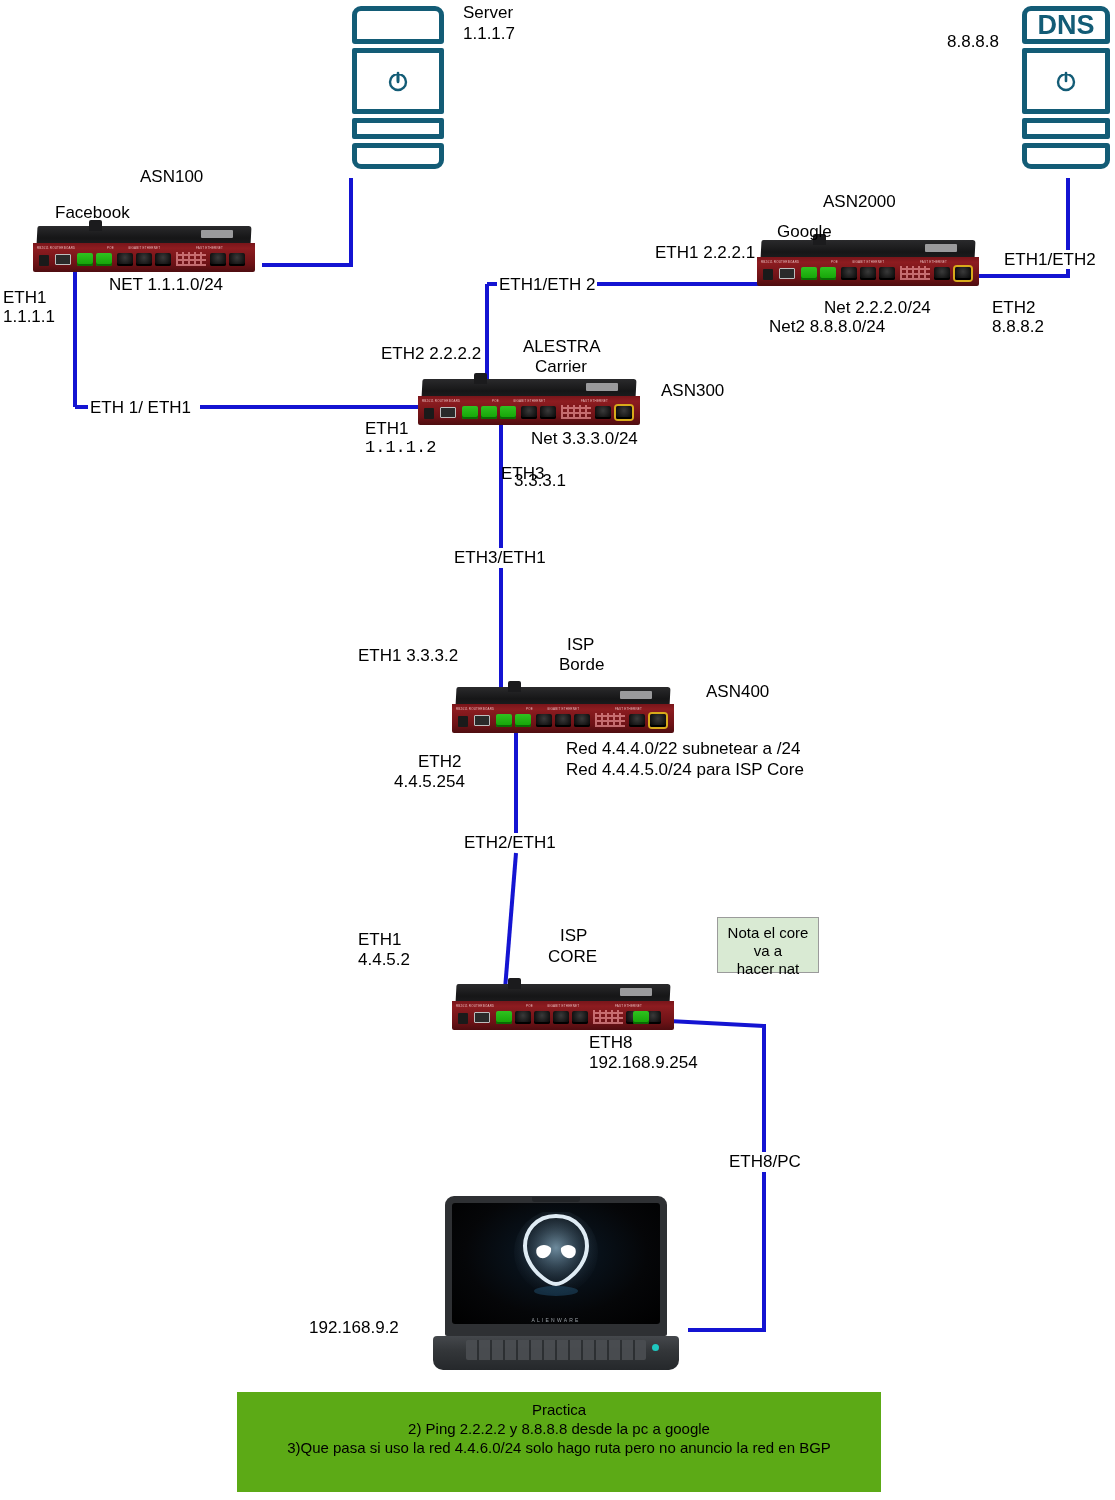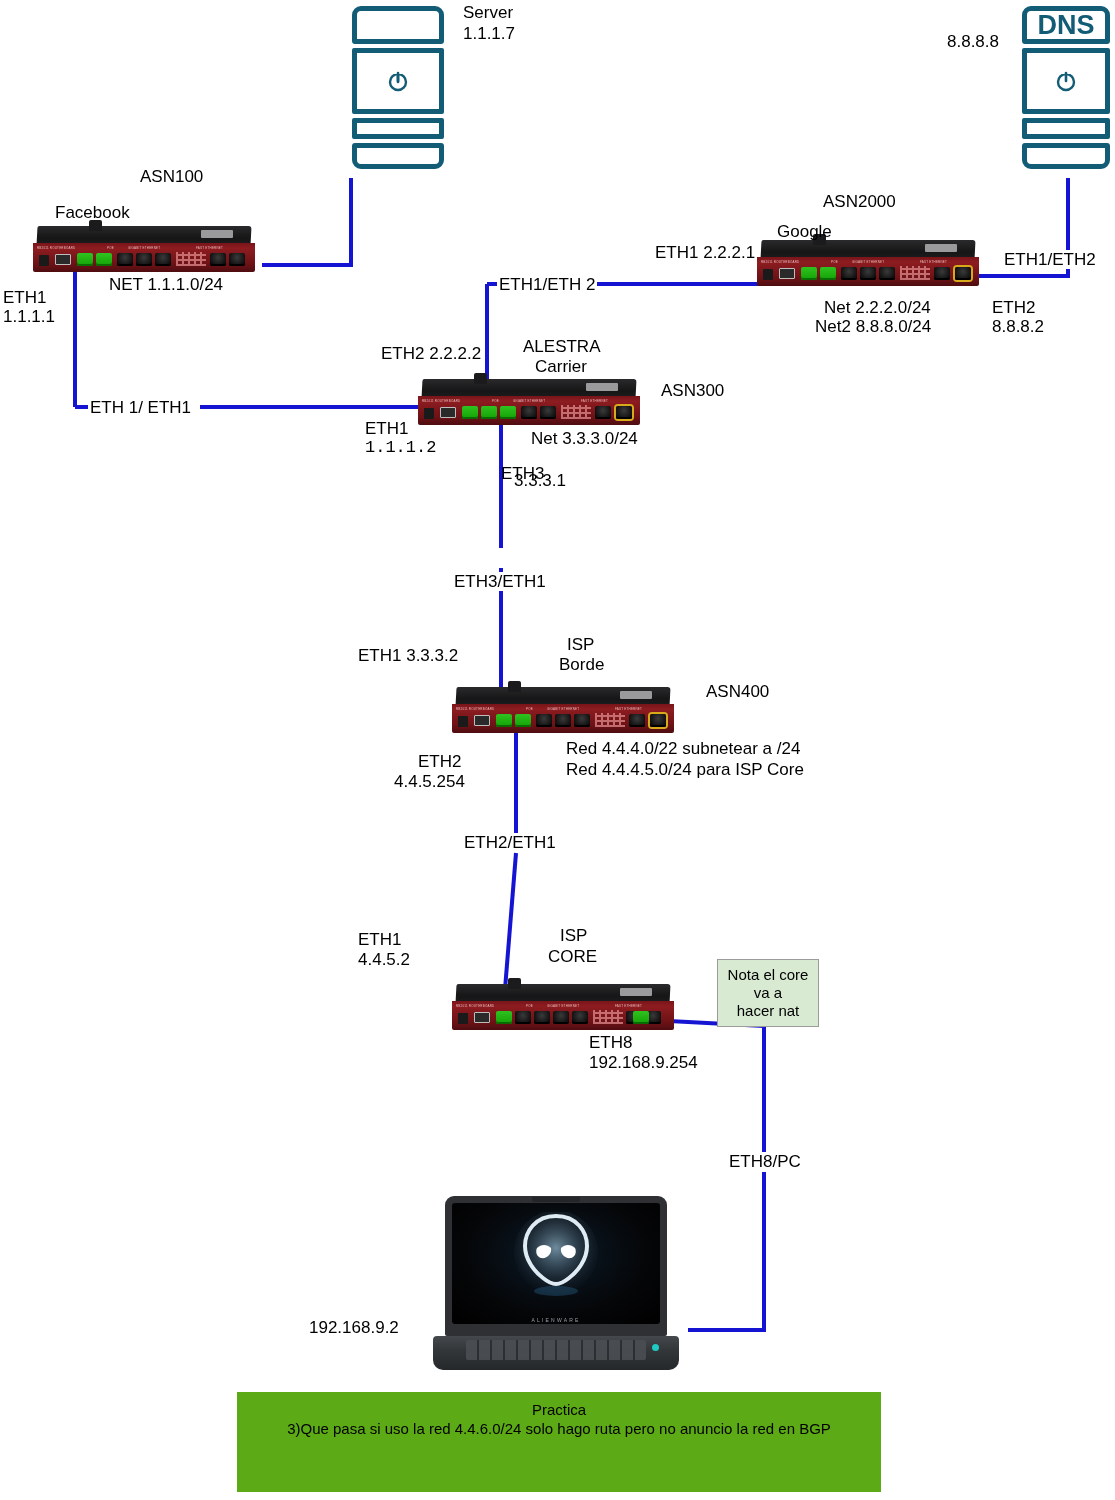--- a/index.html
+++ b/index.html
@@ -408,21 +408,21 @@
       <div class="port green" style="left:63px;"></div>
       <div class="port black" style="left:84px;"></div>
       <div class="port black" style="left:103px;"></div>
       <div class="port black" style="left:122px;"></div>
       <div class="leds" style="left:143px;"></div>
       <div class="port black" style="left:177px;"></div>
       <div class="port gold" style="left:198px;"></div>
     </div>
   </div>
   <div class="lbl" style="left:824px; top:298px;"><span>Net 2.2.2.0/24</span></div>
-  <div class="lbl" style="left:815px; top:317px;"><span>Net2 8.8.8.0/24</span></div>
+  <div class="lbl" style="left:769px; top:317px;"><span>Net2 8.8.8.0/24</span></div>
   <div class="lbl" style="left:992px; top:298px;"><span>ETH2</span></div>
   <div class="lbl" style="left:992px; top:317px;"><span>8.8.8.2</span></div>
 
   <div class="lbl" style="left:523px; top:337px;"><span>ALESTRA</span></div>
   <div class="lbl" style="left:535px; top:357px;"><span>Carrier</span></div>
   <div class="lbl" style="left:381px; top:344px;"><span>ETH2 2.2.2.2</span></div>
   <div class="lbl" style="left:661px; top:381px;text-align:right;"><span>ASN300</span></div>
 
   <div class="router" style="left:418px; top:379px;">
     <div class="lid"></div>
@@ -505,21 +505,21 @@
       <div class="port black" style="left:120px;"></div>
       <div class="leds" style="left:141px;"></div>
       <div class="port black" style="left:174px;"></div>
       <div class="port black" style="left:193px;"></div>
       <div class="port green" style="left:181px;"></div>
     </div>
   </div>
   <div class="lbl" style="left:589px; top:1033px;"><span>ETH8</span></div>
   <div class="lbl" style="left:589px; top:1053px;"><span>192.168.9.254</span></div>
 
-  <div class="notebox" style="left:717px; top:959px; width:102px; height:68px;">
+  <div class="notebox" style="left:717px; top:917px; width:102px; height:56px;">
     <div>Nota el core</div>
     <div>va a</div>
     <div>hacer nat</div>
   </div>
 
   <div class="laptop" style="left:445px; top:1196px;">
     <div class="lid2">
       <div class="cam"></div>
       <div class="screen">
         <svg class="alien" width="86" height="88" viewBox="0 0 86 88">
@@ -543,22 +543,23 @@
     <div class="base">
       <div class="kb"></div>
       <div class="teal"></div>
     </div>
   </div>
   <div class="lbl" style="left:309px; top:1318px;"><span>192.168.9.2</span></div>
 
   <div class="lbl bg" style="left:88px; top:398px; padding:0 2px;"><span>ETH 1/ ETH1</span></div>
   <div class="lbl bg" style="left:497px; top:275px; padding:0 2px;"><span>ETH1/ETH 2</span></div>
   <div class="lbl bg" style="left:1002px; top:250px; padding:0 2px;"><span>ETH1/ETH2</span></div>
-  <div class="lbl bg" style="left:451px; top:572px; padding:0 3px;"><span>ETH3/ETH1</span></div>
+  <div class="lbl bg" style="left:451px; top:548px; padding:0 3px;"><span>ETH3/ETH1</span></div>
   <div class="lbl bg" style="left:461px; top:833px; padding:0 3px;text-align:right;"><span>ETH2/ETH1</span></div>
   <div class="lbl bg" style="left:726px; top:1152px; padding:0 3px;"><span>ETH8/PC</span></div>
 
   <div class="practice" style="left:237px; top:1392px; width:644px; height:100px;">
     <div>Practica</div>
+    <div>2) Ping 2.2.2.2 y 8.8.8.8 desde la pc a google</div>
     <div>3)Que pasa si uso la red 4.4.6.0/24 solo hago ruta pero no anuncio la red en BGP</div>
   </div>
 
 </div>
 
 </body></html>

